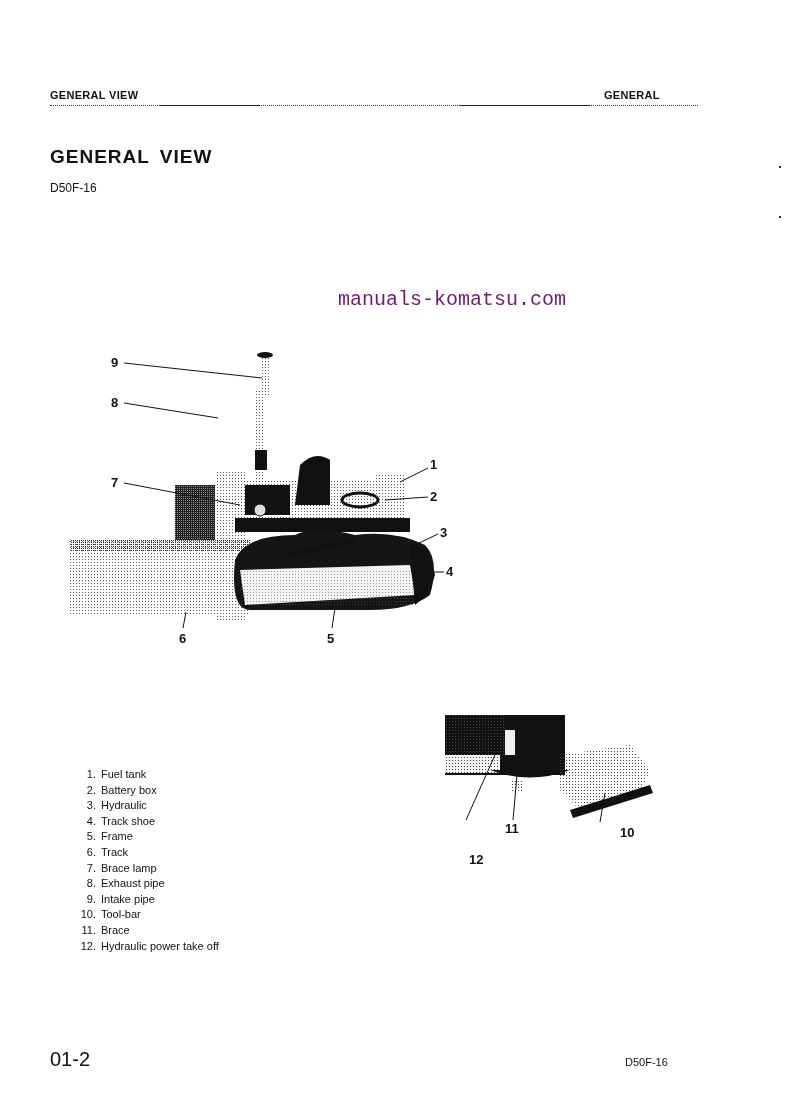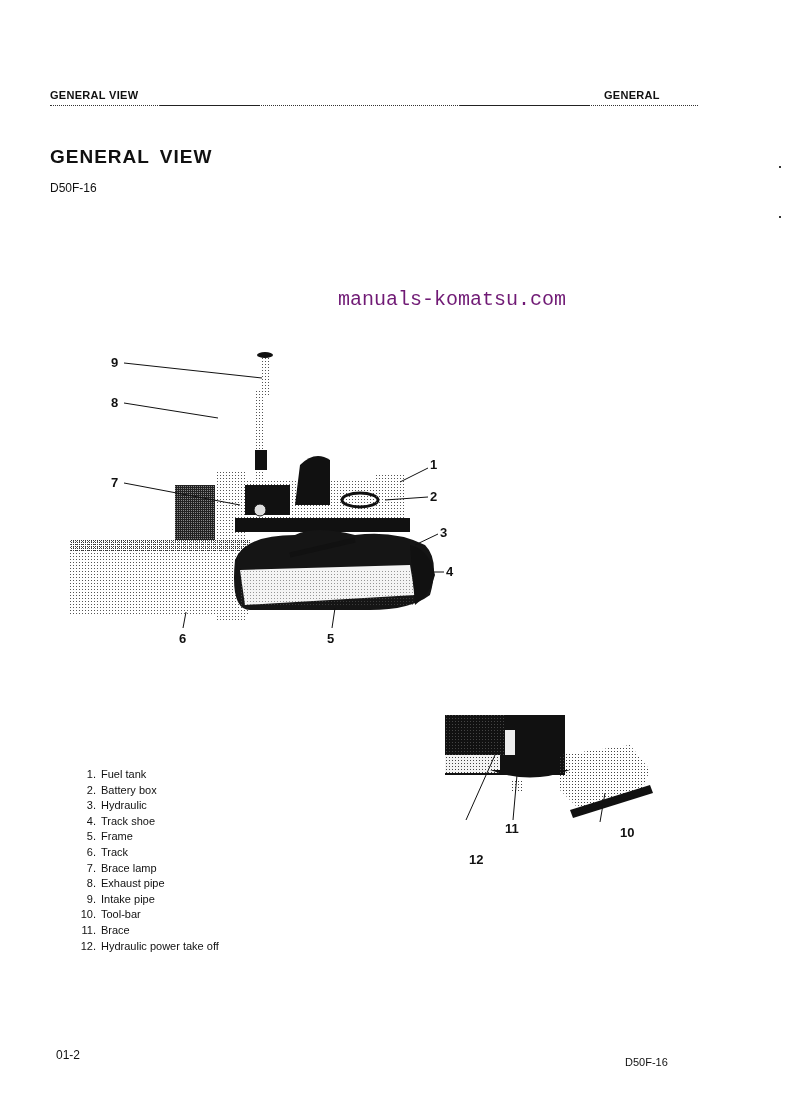--- a/index.html
+++ b/index.html
@@ -8,21 +8,21 @@
     .hdr { font-size: 11px; font-weight: bold; letter-spacing: 0.3px; }
     .hdr-rule { left: 50px; top: 105px; width: 648px; height: 0; border-top: 1px dotted #333; }
     .hdr-rule2 { left: 160px; top: 105px; width: 100px; height: 0; border-top: 1px solid #222; }
     .hdr-rule3 { left: 460px; top: 105px; width: 130px; height: 0; border-top: 1px solid #222; }
     .title { left: 50px; top: 146px; font-size: 19px; font-weight: bold; letter-spacing: 1px; word-spacing: 4px; }
     .model { left: 50px; top: 181px; font-size: 12px; }
     .watermark { left: 338px; top: 288px; font-size: 20px; color: #701a75; font-family: Liberation Mono, monospace; }
     .legend { left: 78px; top: 767px; font-size: 11px; line-height: 15.6px; }
     .legend .row { display: flex; }
     .legend .num { width: 18px; text-align: right; margin-right: 5px; }
-    .footer-left { left: 56px; top: 1048px; font-size: 12px; }
+    .footer-left { left: 50px; top: 1048px; font-size: 20px; }
     .footer-right { left: 625px; top: 1056px; font-size: 11px; }
     .fig-label { font-size: 13px; font-weight: bold; font-family: "Liberation Sans Narrow", "Liberation Sans", sans-serif; }
     .speck { width: 2px; height: 2px; background: #333; }
   </style>
 </head>
 <body>
 
 <div class="abs hdr" style="left:50px; top:89px;">GENERAL VIEW</div>
 <div class="abs hdr" style="left:604px; top:89px;">GENERAL</div>
 <div class="abs hdr-rule"></div>

